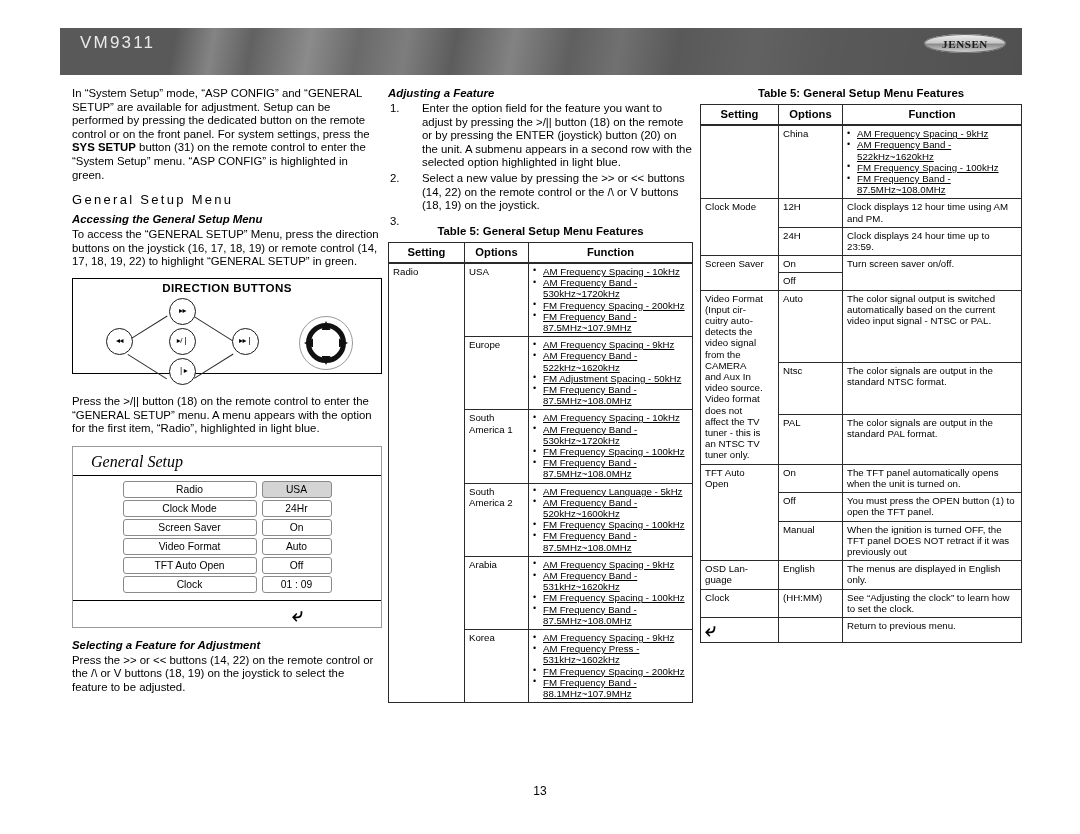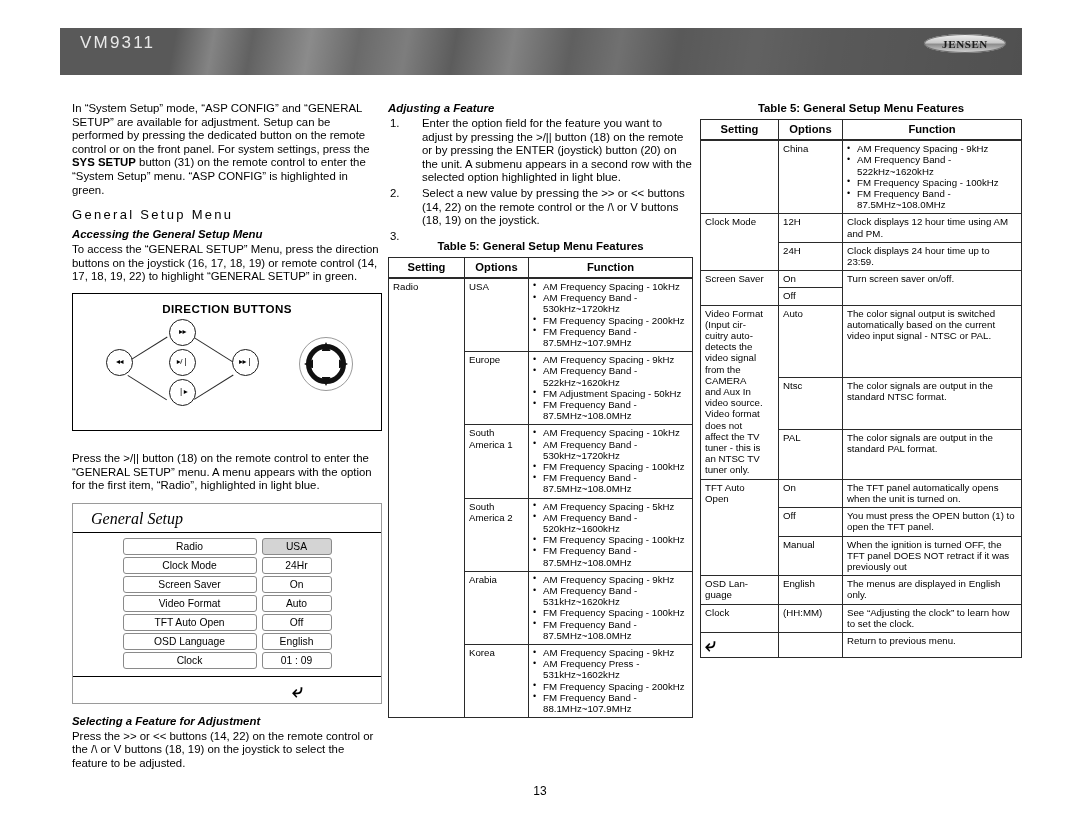--- a/index.html
+++ b/index.html
@@ -55,21 +55,21 @@
     font-family:"Liberation Serif", serif;
   }
 
   
   .page-title{
     position:absolute;left:72px;top:66px;
     font-size:21px;font-weight:bold;letter-spacing:1.6px;
   }
 
   
-  .col{position:absolute;top:102px;}
+  .col{position:absolute;top:87px;}
   .col1{left:72px;width:310px;}
   .col2{left:388px;width:305px;}
   .col3{left:700px;width:322px;}
 
   p, li{font-size:11.4px;line-height:13.6px;margin:0 0 9px 0;}
   b{font-weight:bold;}
 
   h2.section{
     font-size:13px;font-weight:normal;letter-spacing:2.3px;
     margin:10px 0 4px 0;
@@ -83,23 +83,23 @@
   ol.steps{margin:0;padding:0;list-style:none;}
   ol.steps li{
     position:relative;padding-left:34px;margin-bottom:2px;
   }
   ol.steps li .num{position:absolute;left:2px;top:0;}
 
   
   .dir-box{
     border:1.6px solid #000;
     margin-top:8px;
-    padding:8px 8px 10px 8px;
+    padding:2px 8px 10px 8px;
     position:relative;
-    height:138px;
+    height:96px;
     box-sizing:border-box;
   }
   .dir-title{
     text-align:center;font-weight:bold;font-size:11.6px;letter-spacing:0.4px;
     margin-bottom:2px;
   }
   .dir-art{position:relative;height:88px;}
   .dbtn{
     position:absolute;width:25px;height:25px;border-radius:50%;
     border:1.4px solid #1a1a1a;background:#fff;
@@ -182,21 +182,21 @@
   table.feat th{
     text-align:center;font-weight:bold;font-size:11.2px;
     padding:4px 2px 4px 2px;
     border-bottom:2.4px solid #2a2a2a;
   }
   table.feat td.opt{white-space:pre-line;}
   table.feat td.setting{white-space:pre-line;}
   ul.bul{margin:0;padding:0;list-style:none;}
   ul.bul li{
     position:relative;padding-left:10px;margin:0;
-    font-size:9.7px;line-height:11.2px;
+    font-size:9.7px;line-height:11.2px;text-decoration:underline;
   }
   ul.bul li::before{
     content:"\2022";position:absolute;left:0;top:-0.5px;font-size:9px;
   }
   .cell-arrow{font-size:15px;text-align:left;padding-left:8px;}
 
   
   col.c-set{width:76px;}
   col.c-opt{width:64px;}
   col.c-fn{width:auto;}
@@ -275,24 +275,20 @@
           <div class="osd-cell osd-label">Screen Saver</div>
           <div class="osd-cell osd-value">On</div>
         </div>
         <div class="osd-row">
           <div class="osd-cell osd-label">Video Format</div>
           <div class="osd-cell osd-value">Auto</div>
         </div>
         <div class="osd-row">
           <div class="osd-cell osd-label">TFT Auto Open</div>
           <div class="osd-cell osd-value">Off</div>
-        </div>
-        <div class="osd-row">
-          <div class="osd-cell osd-label">OSD Language</div>
-          <div class="osd-cell osd-value">English</div>
         </div>
         <div class="osd-row">
           <div class="osd-cell osd-label">Clock</div>
           <div class="osd-cell osd-value">01 :  09</div>
         </div>
 
       </div>
       <div class="osd-foot">
         <span class="back-arrow">⤷</span>
       </div>
@@ -367,21 +363,21 @@
               <li>FM Frequency Spacing - 100kHz</li>
               <li>FM Frequency Band - 87.5MHz~108.0MHz</li>
             </ul>
           </td>
         </tr>
         <tr>
           <td class="opt">South
 America 2</td>
           <td>
             <ul class="bul">
-              <li>AM Frequency Spacing - 5kHz</li>
+              <li>AM Frequency Language - 5kHz</li>
               <li>AM Frequency Band - 520kHz~1600kHz</li>
               <li>FM Frequency Spacing - 100kHz</li>
               <li>FM Frequency Band - 87.5MHz~108.0MHz</li>
             </ul>
           </td>
         </tr>
         <tr>
           <td class="opt">Arabia</td>
           <td>
             <ul class="bul">

